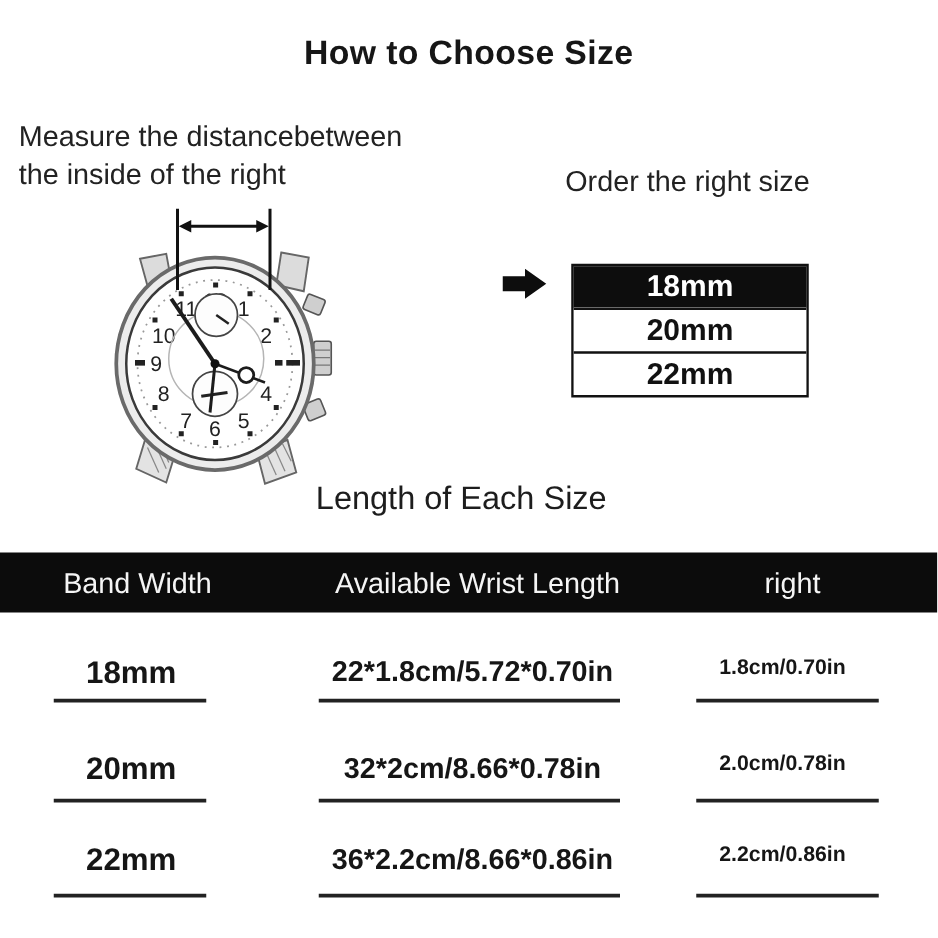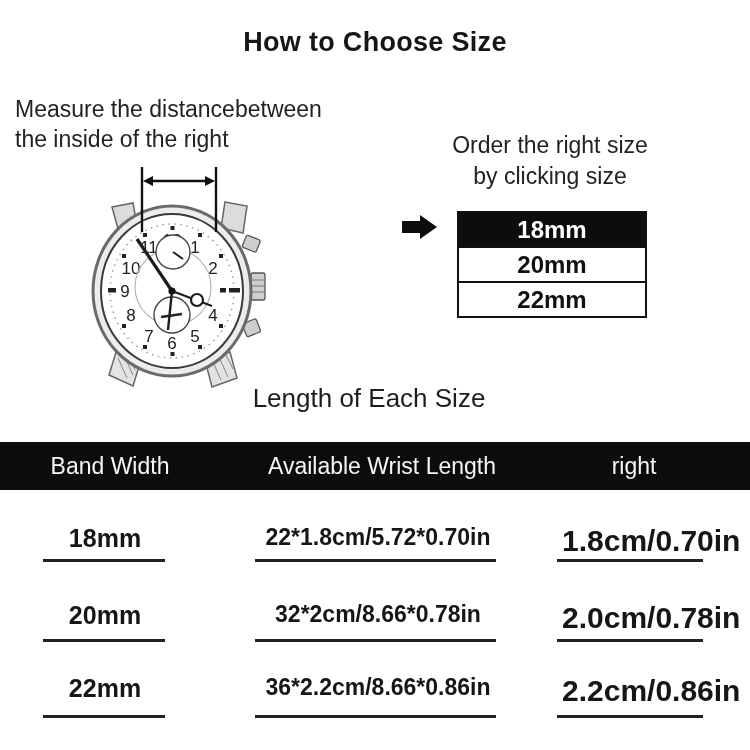--- a/index.html
+++ b/index.html
@@ -36,21 +36,21 @@
   .th {
     position:absolute; top:0; height:48px; line-height:48px; color:#f5f5f5;
     font-size:23px; font-weight:400; text-align:center;
   }
   .th1 { left:30px;  width:160px; }
   .th2 { left:252px; width:260px; }
   .th3 { left:554px; width:160px; }
   .cell { position:absolute; text-align:center; font-weight:600; color:#161616; white-space:nowrap; }
   .c1 { left:25px;  width:160px; font-size:25px; }
   .c2 { left:252px; width:252px; font-size:23px; }
-  .c3 { left:562px; width:164px; font-size:30px; }
+  .c3 { left:544px; width:164px; font-size:17px; }
   .row1 .cell { top:524px; }
   .row2 .cell { top:601px; }
   .row3 .cell { top:674px; }
   .uline { position:absolute; height:3px; background:#222; }
   .u-c1 { left:43px;  width:122px; }
   .u-c2 { left:255px; width:241px; }
   .u-c3 { left:557px; width:146px; }
   .row1 .uline { top:559px; }
   .row2 .uline { top:639px; }
   .row3 .uline { top:715px; }
@@ -62,21 +62,20 @@
 
   <div class="title">How to Choose Size</div>
 
   <div class="instr-left">
     <span>Measure the distancebetween</span><br>
     <span>the inside of the right</span>
   </div>
 
   <div class="instr-right">
     <span>Order the right size</span><br>
-    <span>by clicking size</span>
   </div>
 
   <div class="watch-wrap">
     <svg width="195" height="240" viewBox="0 0 195 240">
 
       <polygon points="27,49 48,45 53,72 35,78" fill="#dcdcdc" stroke="#666" stroke-width="1.5"></polygon>
       <polygon points="140,44 162,48 158,75 136,70" fill="#dcdcdc" stroke="#666" stroke-width="1.5"></polygon>
       <polygon points="31,194 56,202 48,228 24,217" fill="#e3e3e3" stroke="#666" stroke-width="1.5"></polygon>
       <polygon points="120,202 145,194 152,220 127,229" fill="#e3e3e3" stroke="#666" stroke-width="1.5"></polygon>
       <g stroke="#888" stroke-width="1">

